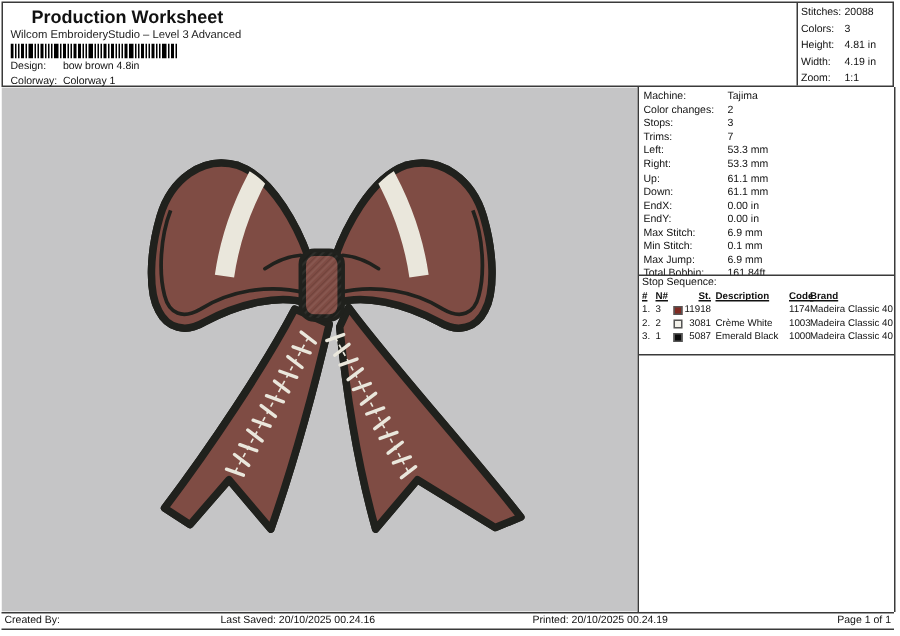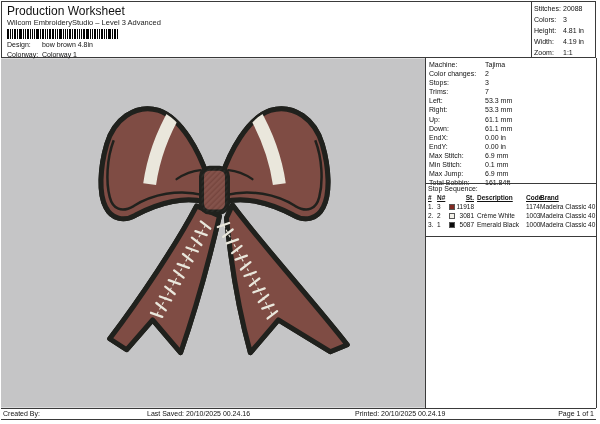--- a/index.html
+++ b/index.html
@@ -3,21 +3,21 @@
 <meta charset="utf-8">
 <style>
   * { margin:0; padding:0; box-sizing:border-box; }
   html,body { width:600px; height:424px; background:#ffffff; overflow:hidden;
               font-family:"Liberation Sans", sans-serif; color:#111; }
 
   
   .hdr-box { position:absolute; left:1px; top:1px; width:595px; height:57px;
              border:1px solid #3a3a3a; background:#fff; }
   .hdr-divider { position:absolute; left:531px; top:2px; width:1px; height:55px; background:#3a3a3a; }
-  .title { position:absolute; left:5px; top:2px; font-size:12px; font-weight:normal; }
+  .title { position:absolute; left:19px; top:2px; font-size:12px; font-weight:bold; }
   .subtitle { position:absolute; left:5px; top:16px; font-size:7.5px; color:#222;text-align:center; }
   .barcode { position:absolute; left:5px; top:27px; width:113px; height:10px; }
   .meta-row { position:absolute; left:5px; font-size:7px; }
   .meta-row .lbl { display:inline-block; width:33px; }
   .stats { position:absolute; left:534px; top:3px; font-size:7px; }
   .stats .srow { height:11px; line-height:11px; white-space:nowrap; }
   .stats .lbl { display:inline-block; width:29px; }
 
   
   .preview { position:absolute; left:1px; top:58px; width:424px; height:350px; }

